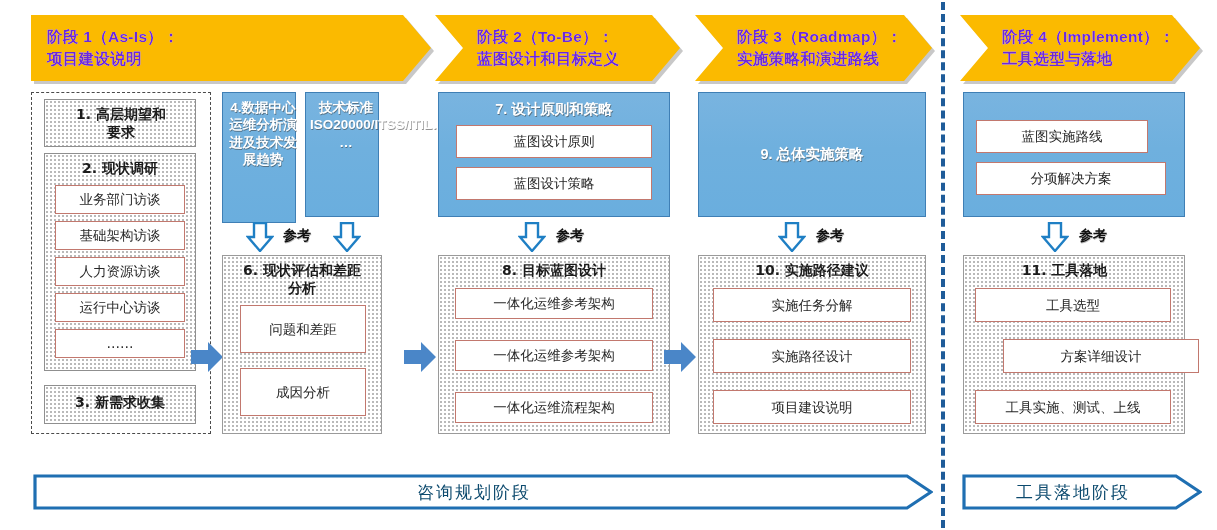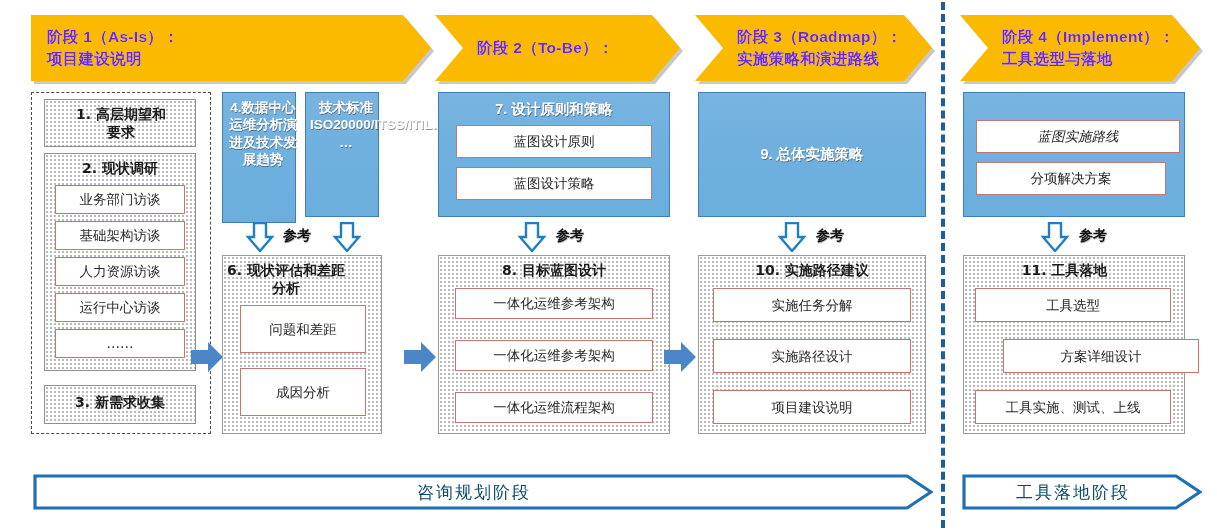--- a/index.html
+++ b/index.html
@@ -131,20 +131,21 @@
 
   <div class="banner-shadow chev-r" style="left:34px;top:18px;width:400px;height:66px;"></div>
   <div class="banner chev-r" style="left:31px;top:15px;width:400px;height:66px;">
     <span class="ln">阶段 1（As-Is）：</span>
     <span class="ln">项目建设说明</span>
   </div>
 
   <div class="banner-shadow chev-both" style="left:438px;top:18px;width:245px;height:66px;"></div>
   <div class="banner chev-both" style="left:435px;top:15px;width:245px;height:66px;">
     <span class="ln">阶段 2（To-Be）：</span>
+    <span class="ln">蓝图设计和目标定义</span>
   </div>
 
   <div class="banner-shadow chev-both" style="left:698px;top:18px;width:237px;height:66px;"></div>
   <div class="banner chev-both" style="left:695px;top:15px;width:237px;height:66px;">
     <span class="ln">阶段 3（Roadmap）：</span>
     <span class="ln">实施策略和演进路线</span>
   </div>
 
   <div class="banner-shadow chev-both" style="left:963px;top:18px;width:240px;height:66px;"></div>
   <div class="banner chev-both" style="left:960px;top:15px;width:240px;height:66px;">
@@ -182,21 +183,21 @@
 
   <svg class="darrow" style="left:246px;top:222px;" width="28" height="30" viewBox="0 0 28 30">
     <polygon points="8,1 20,1 20,15 26,15 14,29 2,15 8,15" fill="#ffffff" stroke="#1F7FC4" stroke-width="2.4"></polygon>
   </svg>
   <div class="reftext" style="left:283px;top:227px;">参考</div>
   <svg class="darrow" style="left:333px;top:222px;" width="28" height="30" viewBox="0 0 28 30">
     <polygon points="8,1 20,1 20,15 26,15 14,29 2,15 8,15" fill="#ffffff" stroke="#1F7FC4" stroke-width="2.4"></polygon>
   </svg>
 
   <div class="dotted" style="left:222px;top:255px;width:160px;height:179px;"></div>
-  <div class="sechead" style="left:220px;top:262px;width:132px;">6. 现状评估和差距<br>分析</div>
+  <div class="sechead" style="left:236px;top:262px;width:132px;">6. 现状评估和差距<br>分析</div>
   <div class="wbox" style="left:240px;top:305px;width:126px;height:48px;">问题和差距</div>
   <div class="wbox" style="left:240px;top:368px;width:126px;height:48px;">成因分析</div>
 
   <svg class="rarrow" style="left:403px;top:340px;" width="34" height="34" viewBox="0 0 34 34">
     <polygon points="1,10 18,10 18,2 33,17 18,32 18,24 1,24" fill="#4A86C8"></polygon>
   </svg>
 
   <div class="bluebox" style="left:438px;top:92px;width:232px;height:125px;">
     <div class="btitle" style="padding-top:7px;">7. 设计原则和策略</div>
   </div>
@@ -229,21 +230,21 @@
 
   <div class="dotted" style="left:698px;top:255px;width:228px;height:179px;"></div>
   <div class="sechead" style="left:700px;top:262px;width:224px;">10. 实施路径建议</div>
   <div class="wbox" style="left:713px;top:288px;width:198px;height:34px;">实施任务分解</div>
   <div class="wbox" style="left:713px;top:339px;width:198px;height:34px;">实施路径设计</div>
   <div class="wbox" style="left:713px;top:390px;width:198px;height:34px;">项目建设说明</div>
 
   <div class="vsep" style="left:941px;top:2px;height:526px;"></div>
 
   <div class="bluebox" style="left:963px;top:92px;width:222px;height:125px;"></div>
-  <div class="wbox" style="left:976px;top:120px;width:204px;height:33px;font-style:italic;">蓝图实施路线</div>
+  <div class="wbox" style="left:976px;top:120px;width:172px;height:33px;">蓝图实施路线</div>
   <div class="wbox" style="left:976px;top:162px;width:190px;height:33px;">分项解决方案</div>
 
   <svg class="darrow" style="left:1041px;top:222px;" width="28" height="30" viewBox="0 0 28 30">
     <polygon points="8,1 20,1 20,15 26,15 14,29 2,15 8,15" fill="#ffffff" stroke="#1F7FC4" stroke-width="2.4"></polygon>
   </svg>
   <div class="reftext" style="left:1079px;top:227px;">参考</div>
 
   <div class="dotted" style="left:963px;top:255px;width:222px;height:179px;"></div>
   <div class="sechead" style="left:965px;top:262px;width:199px;">11. 工具落地</div>
   <div class="wbox" style="left:975px;top:288px;width:196px;height:34px;">工具选型</div>

